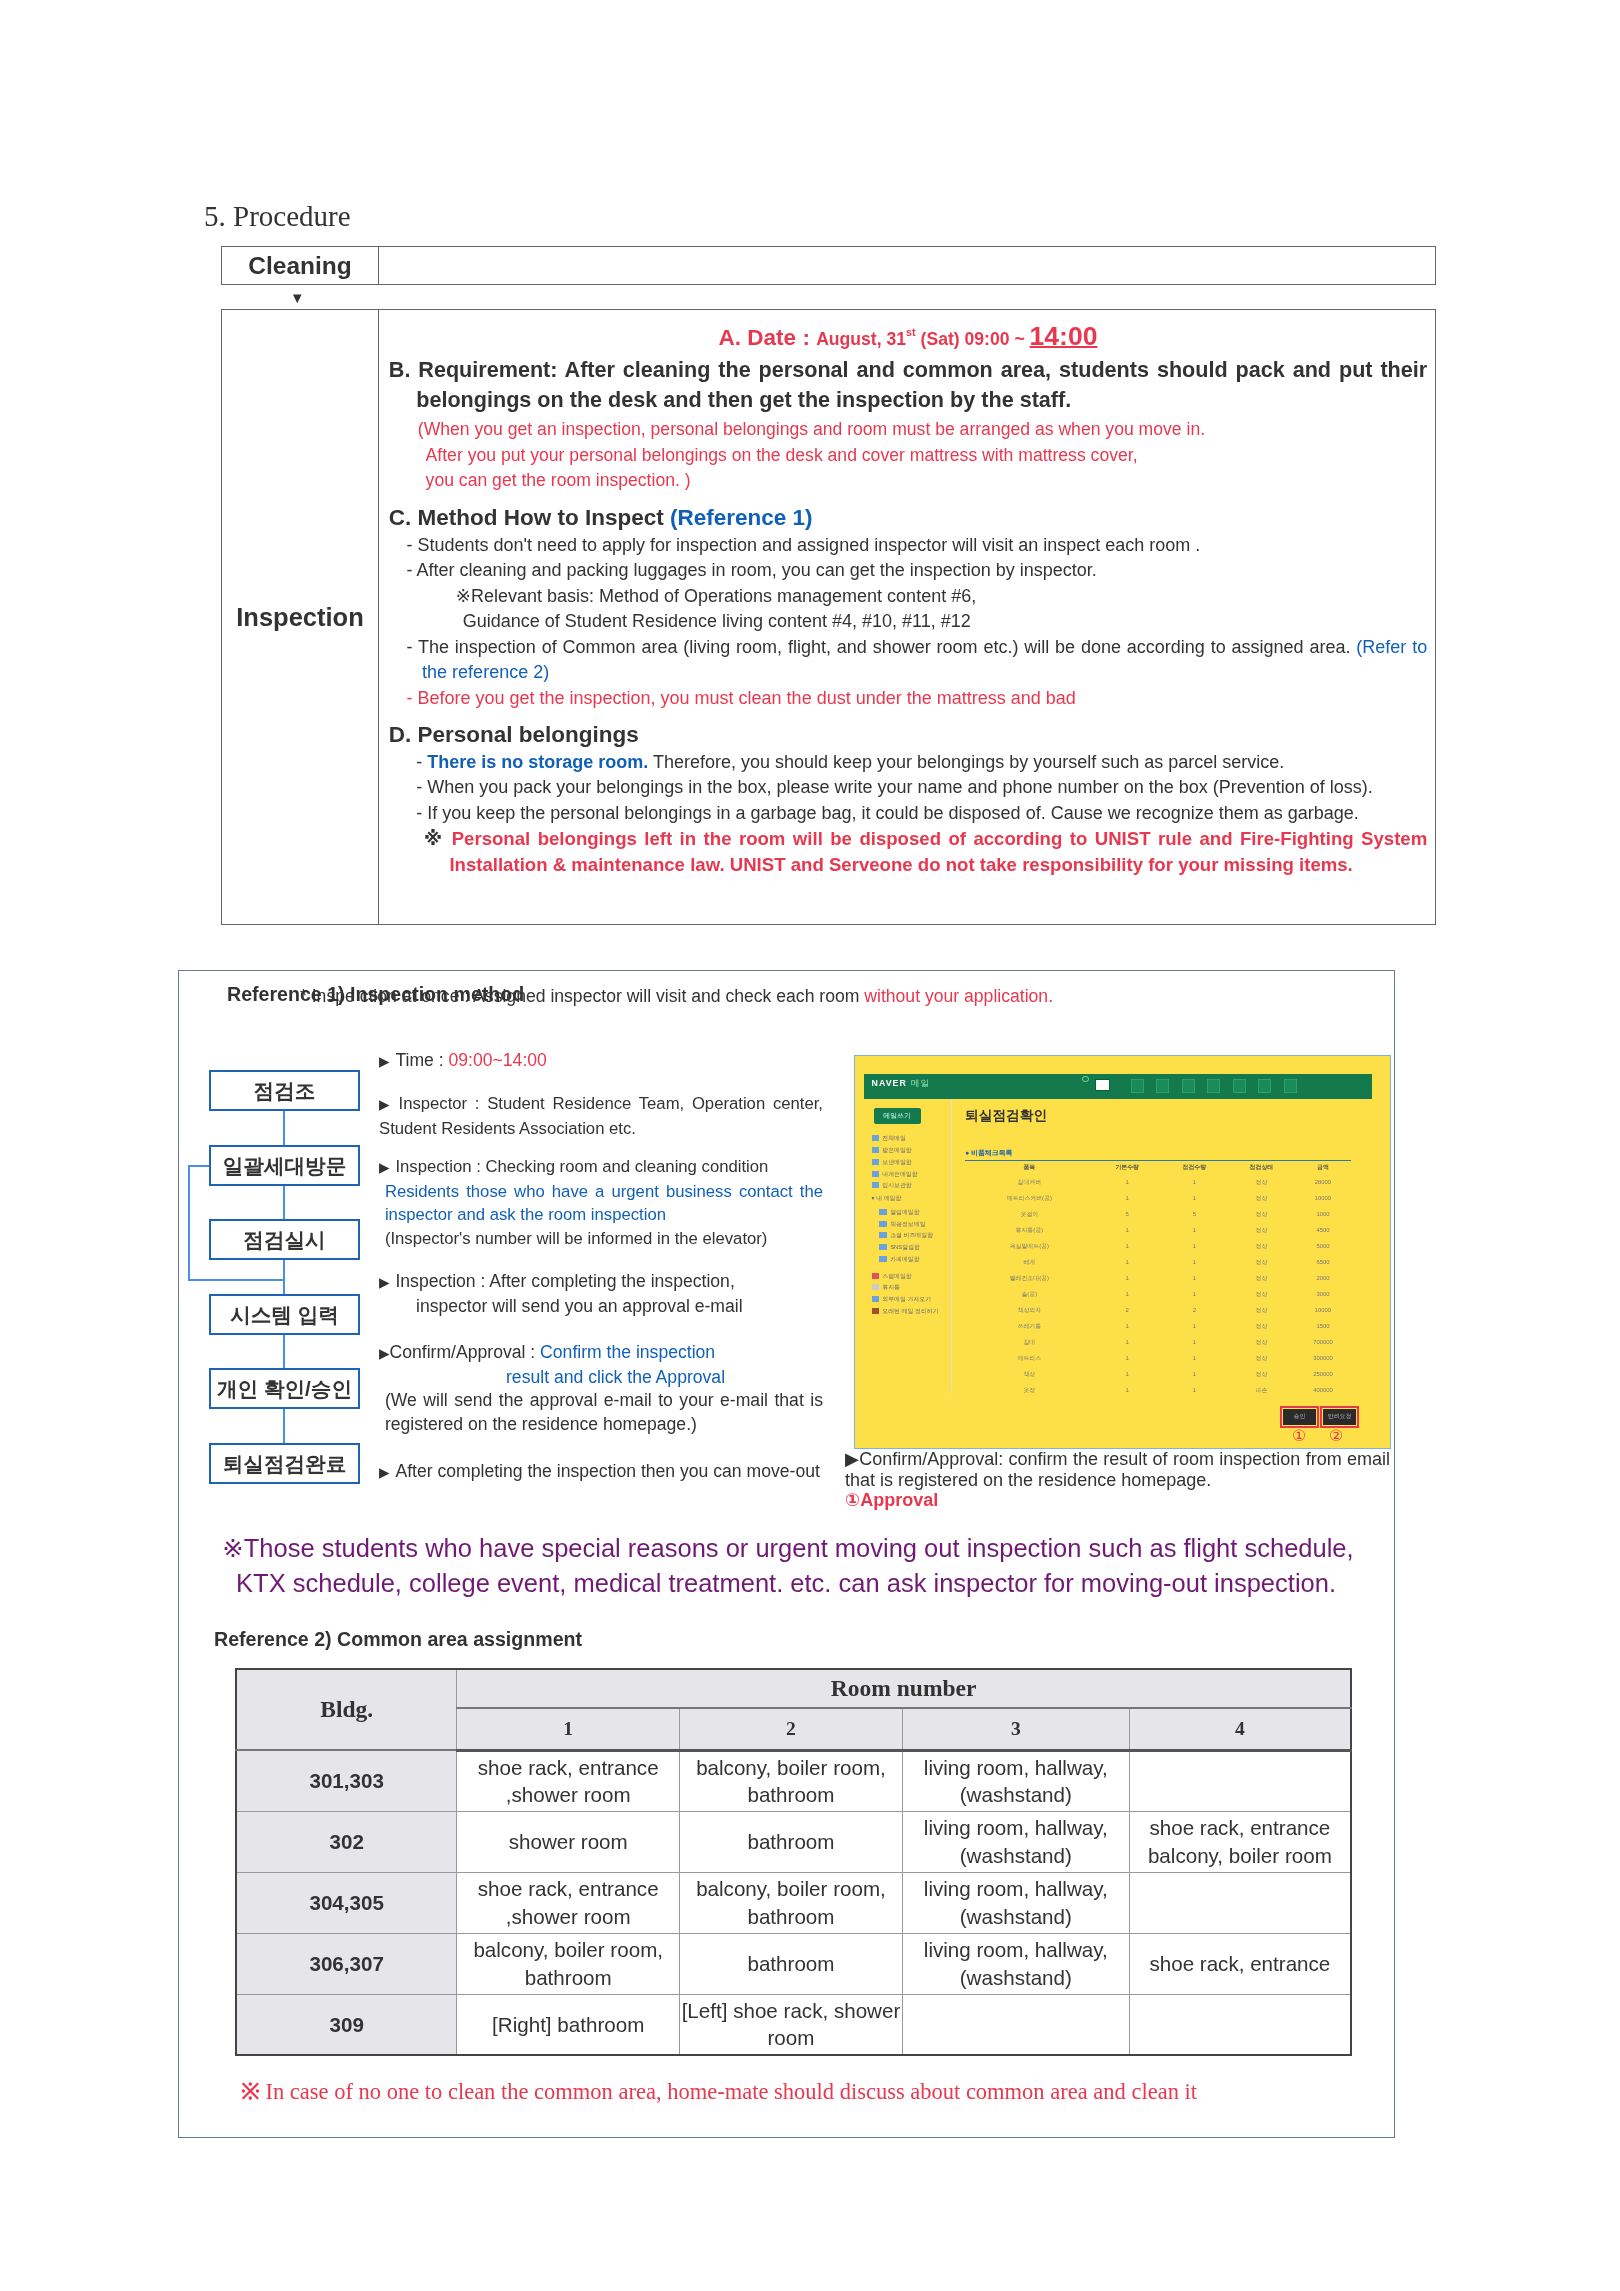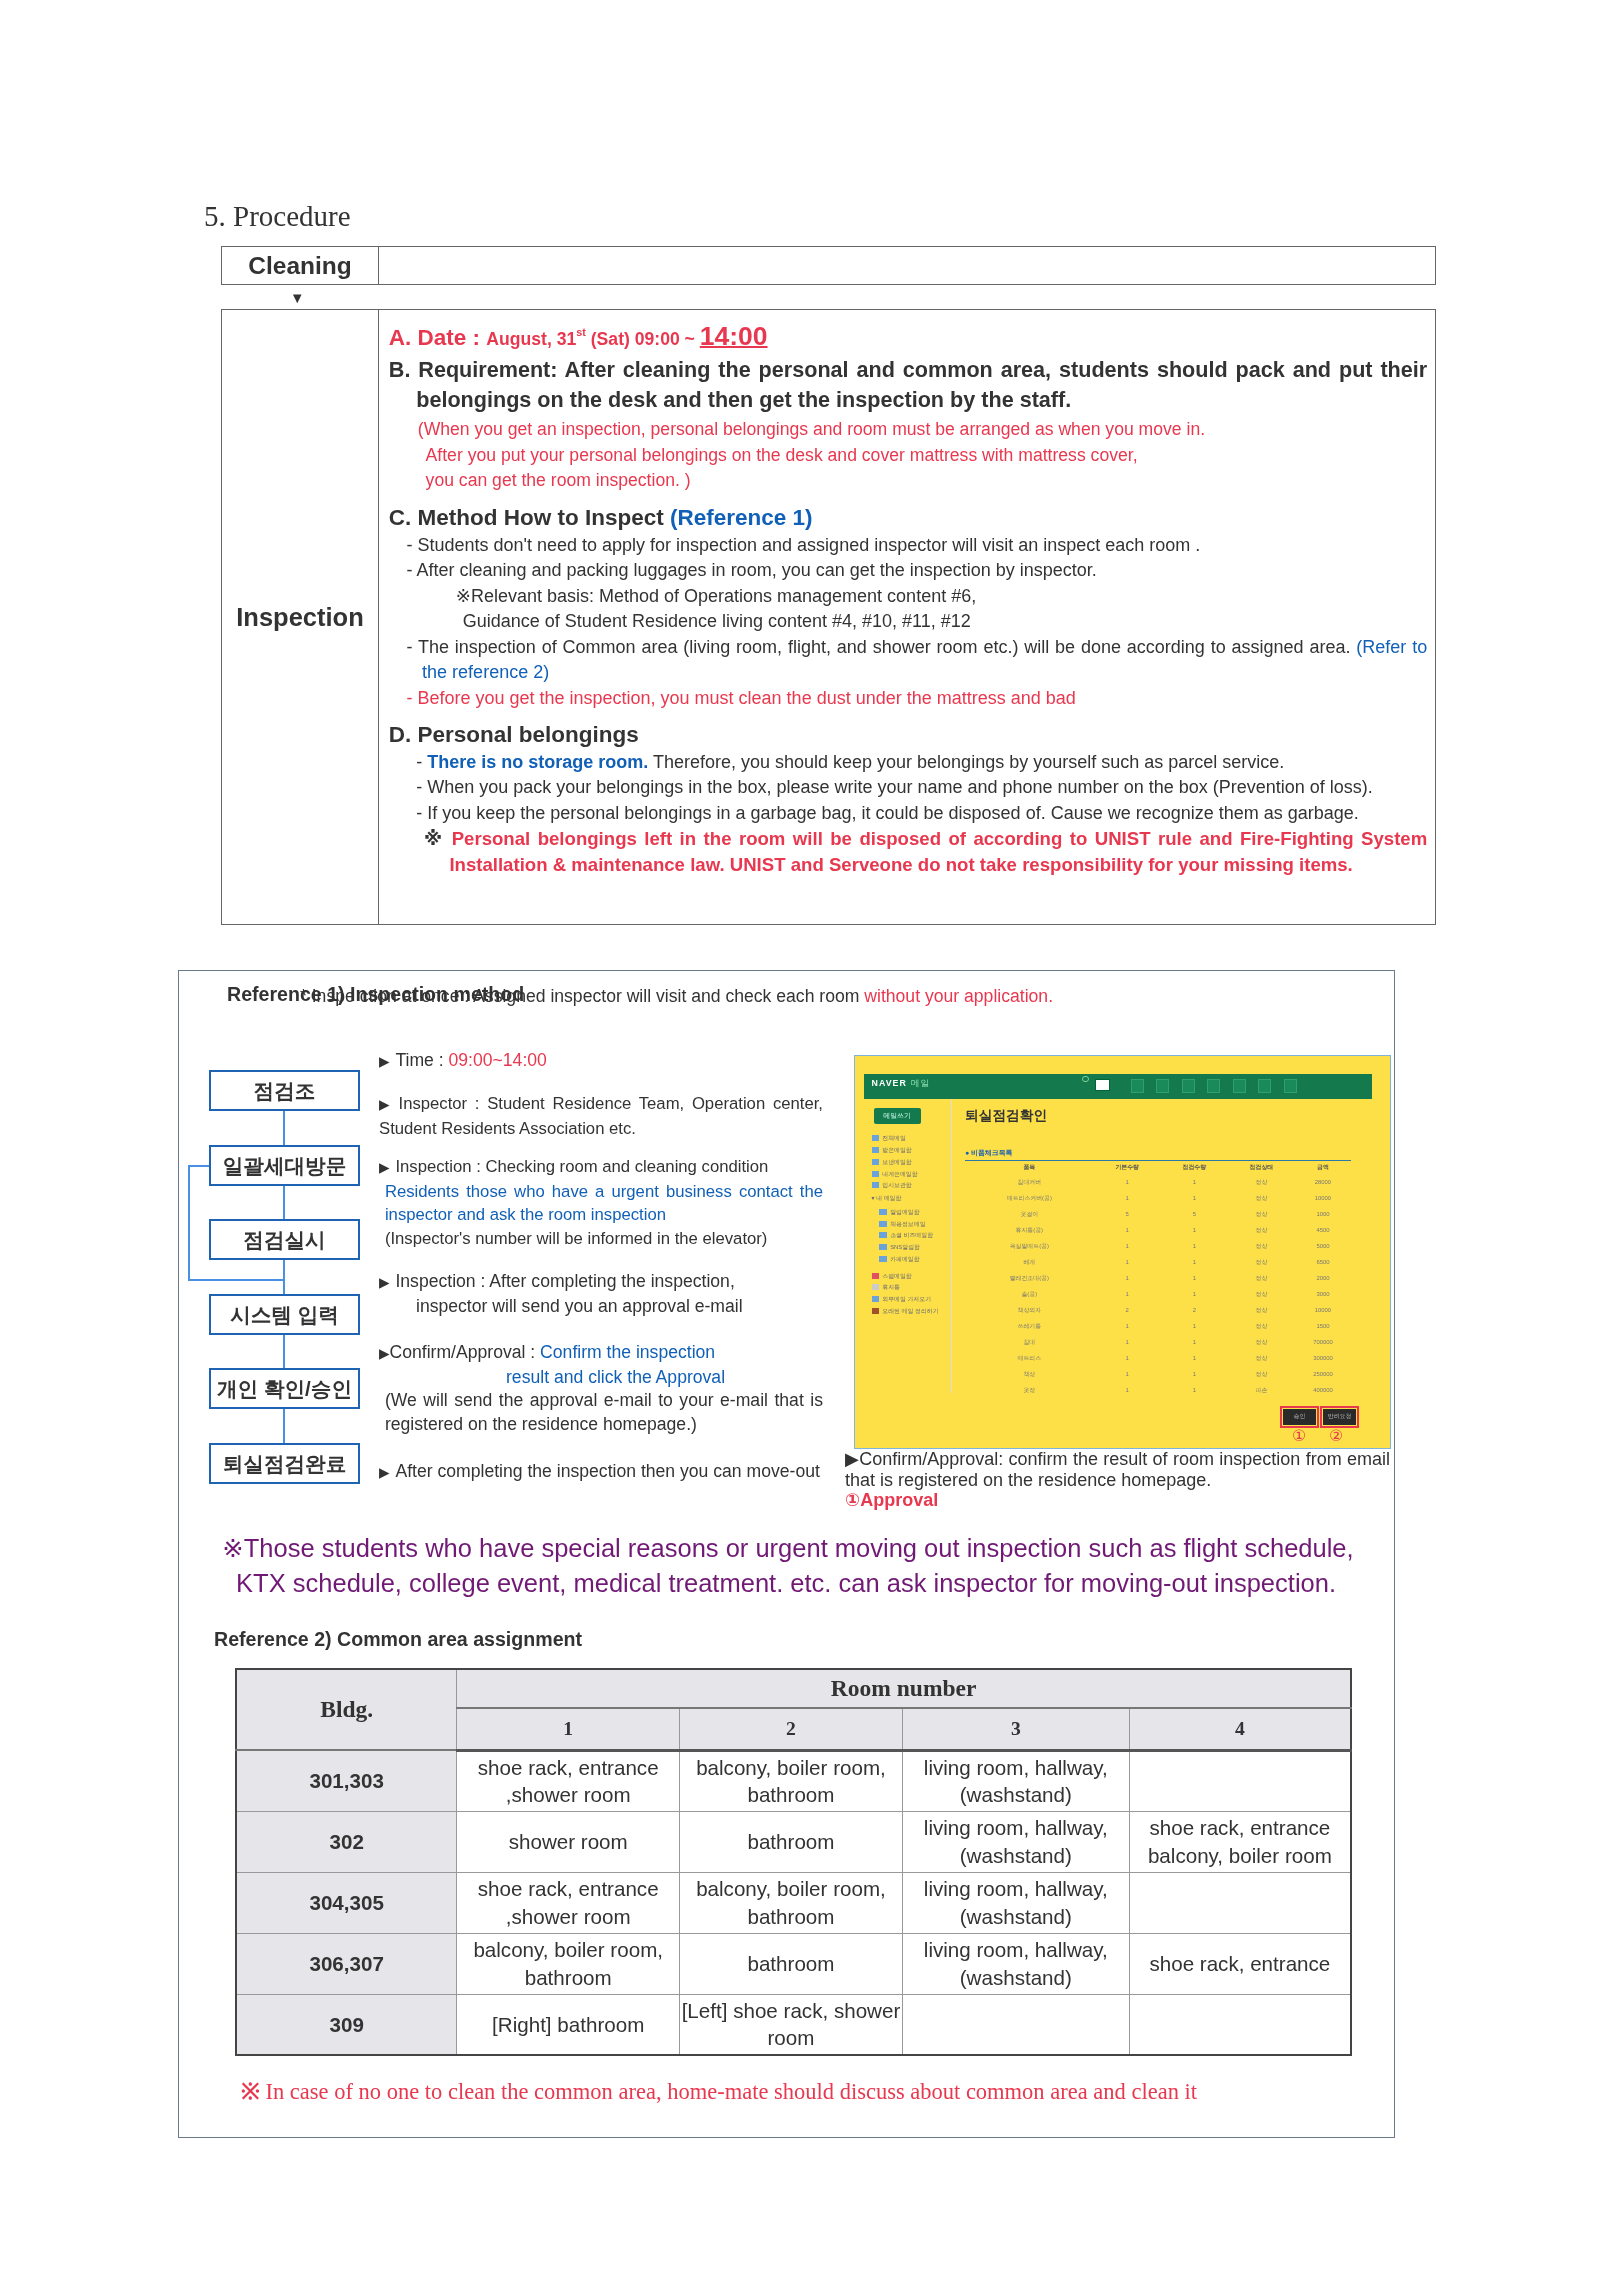--- a/index.html
+++ b/index.html
@@ -15,21 +15,21 @@
   #cleaning-box { left: 221px; top: 246px; width: 1215px; height: 39px; border: 1.5px solid #666; display: flex; }
   #cleaning-label { width: 157px; border-right: 1px solid #666; font-size: 24.5px; font-weight: bold; color: #333; display: flex; align-items: center; justify-content: center; }
   #cleaning-text { padding-left: 9.8px; display: flex; align-items: center; font-size: 17.6px; color: #1160b8; }
   #arrow-down { left: 290px; top: 290px; font-size: 14.7px; color: #333; }
 
   
   #inspection-box { left: 221px; top: 309px; width: 1215px; height: 616px; border: 1.5px solid #666; display: flex; }
   #inspection-label { width: 157px; border-right: 1px solid #666; font-size: 25.5px; font-weight: bold; color: #333; display: flex; align-items: center; justify-content: center; }
   #inspection-content { flex: 1; padding: 5.9px 7.8px 0 9.8px; font-size: 18.6px; line-height: 25.5px; color: #333; }
   .h-item { font-size: 22.5px; font-weight: bold; line-height: 31px; color: #333; }
-  .h-date { font-size: 22.5px; font-weight: bold; color: #e8384f; line-height: 33px; }
+  .h-date { font-size: 22.5px; font-weight: bold; color: #e8384f; line-height: 33px; text-align: center; }
   .h-date .small { font-size: 17.6px; font-weight: bold; }
   .h-date .big { font-size: 26.5px; text-decoration: underline; }
   .req { font-size: 21.6px; font-weight: bold; line-height: 30px; text-align: justify; padding-left: 27.4px; text-indent: -27.4px; }
   .req-note { font-size: 17.6px; color: #e8384f; line-height: 25.5px; padding-left: 29px; margin-top: 2px; }
   .req-note div:nth-child(n+2) { padding-left: 7.8px; }
   .bullet { font-size: 18px; line-height: 25.5px; padding-left: 25.5px; text-indent: -15.7px; text-align: justify; margin-left: 7.8px; }
   .indent-note { font-size: 18px; line-height: 25.5px; padding-left: 67px; }
   .indent-note.second { padding-left: 74px; }
   .mt8 { margin-top: 7.8px; }
   .warn { font-size: 18.6px; font-weight: bold; color: #e8384f; line-height: 25.5px; padding-left: 43px; text-indent: -25.5px; margin-left: 7.8px; text-align: justify; }

